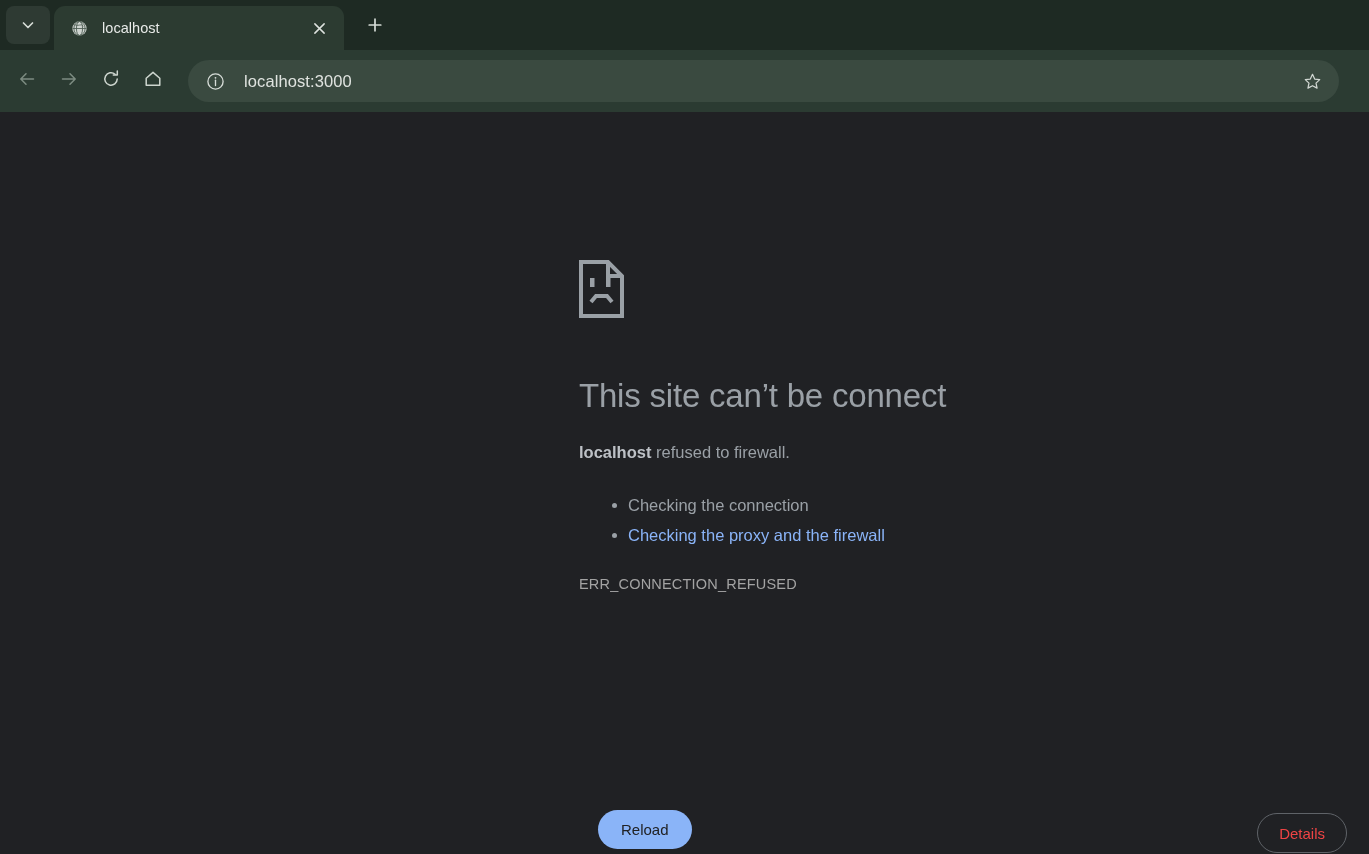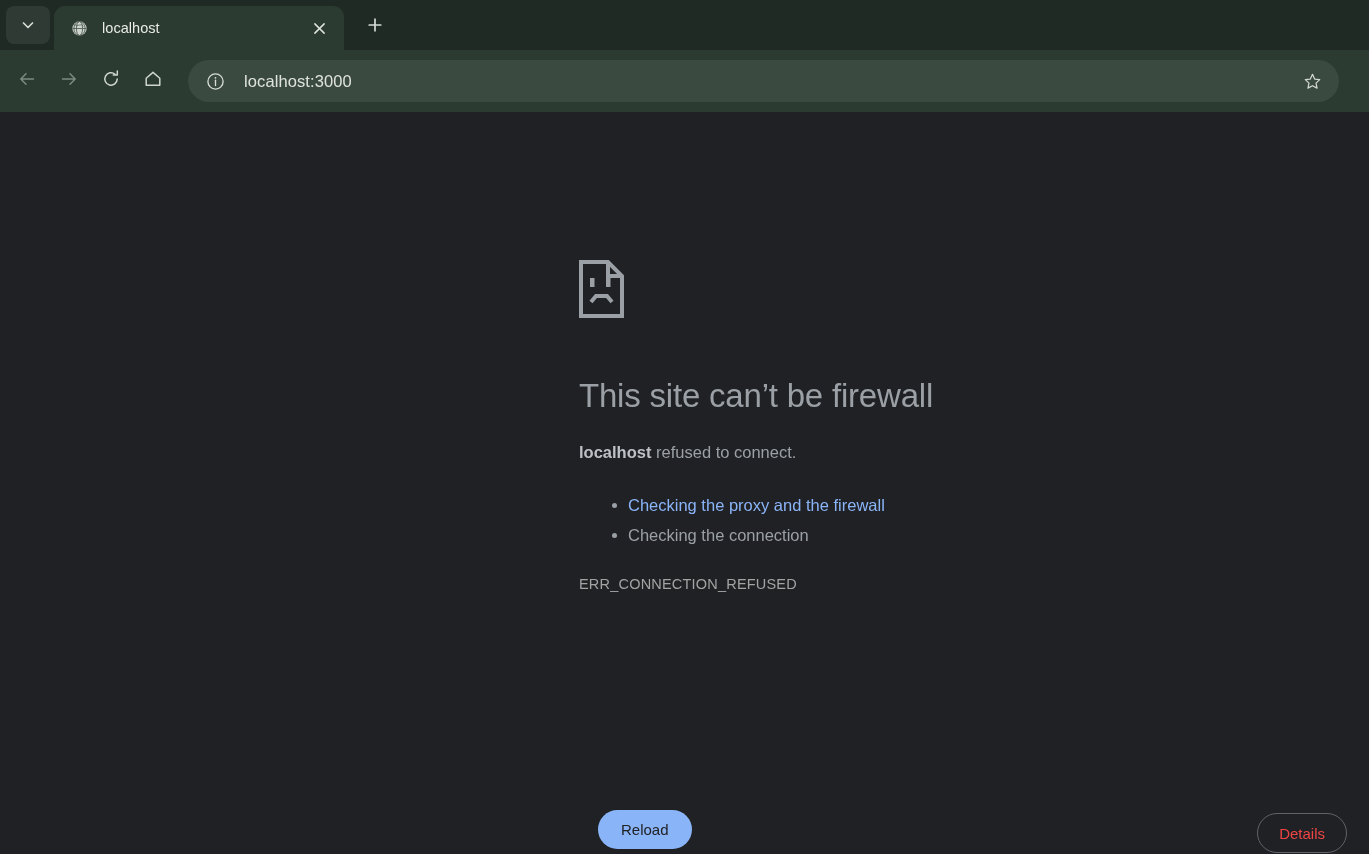--- a/index.html
+++ b/index.html
@@ -382,32 +382,32 @@
       <div class="sad-icon">
         <svg width="45" height="58" viewBox="0 0 45 58">
           <path d="M2 2 H29 L43 16 V56 H2 Z" fill="none" stroke="#9aa0a6" stroke-width="4" stroke-linejoin="miter"></path>
           <path d="M29 2 V16 H43" fill="none" stroke="#9aa0a6" stroke-width="4"></path>
           <rect x="11" y="18" width="4.5" height="9" fill="#9aa0a6"></rect>
           <rect x="27" y="18" width="4.5" height="9" fill="#9aa0a6"></rect>
           <path d="M12 42 L17 36 H28 L33 42" fill="none" stroke="#9aa0a6" stroke-width="4" stroke-linejoin="miter" stroke-linecap="butt"></path>
         </svg>
       </div>
 
-      <h1 class="err-heading">This site can’t be firewall</h1>
-
-      <p class="err-reason"><b>localhost</b><span> refused to connect.</span></p>
+      <h1 class="err-heading">This site can’t be connect</h1>
+
+      <p class="err-reason"><b>localhost</b><span> refused to firewall.</span></p>
 
 
       <ul class="try-list">
+        <li>
+          <span>Checking the connection</span>
+        </li>
         <li>
           <a>Checking the proxy and the firewall</a>
         </li>
-        <li>
-          <span>Checking the connection</span>
-        </li>
       </ul>
 
       <p class="err-code">ERR_CONNECTION_REFUSED</p>
     </div>
 
     <div class="btn-row">
       <button class="btn-reload">Reload</button>
       <button class="btn-details">Details</button>
     </div>
   </div>

